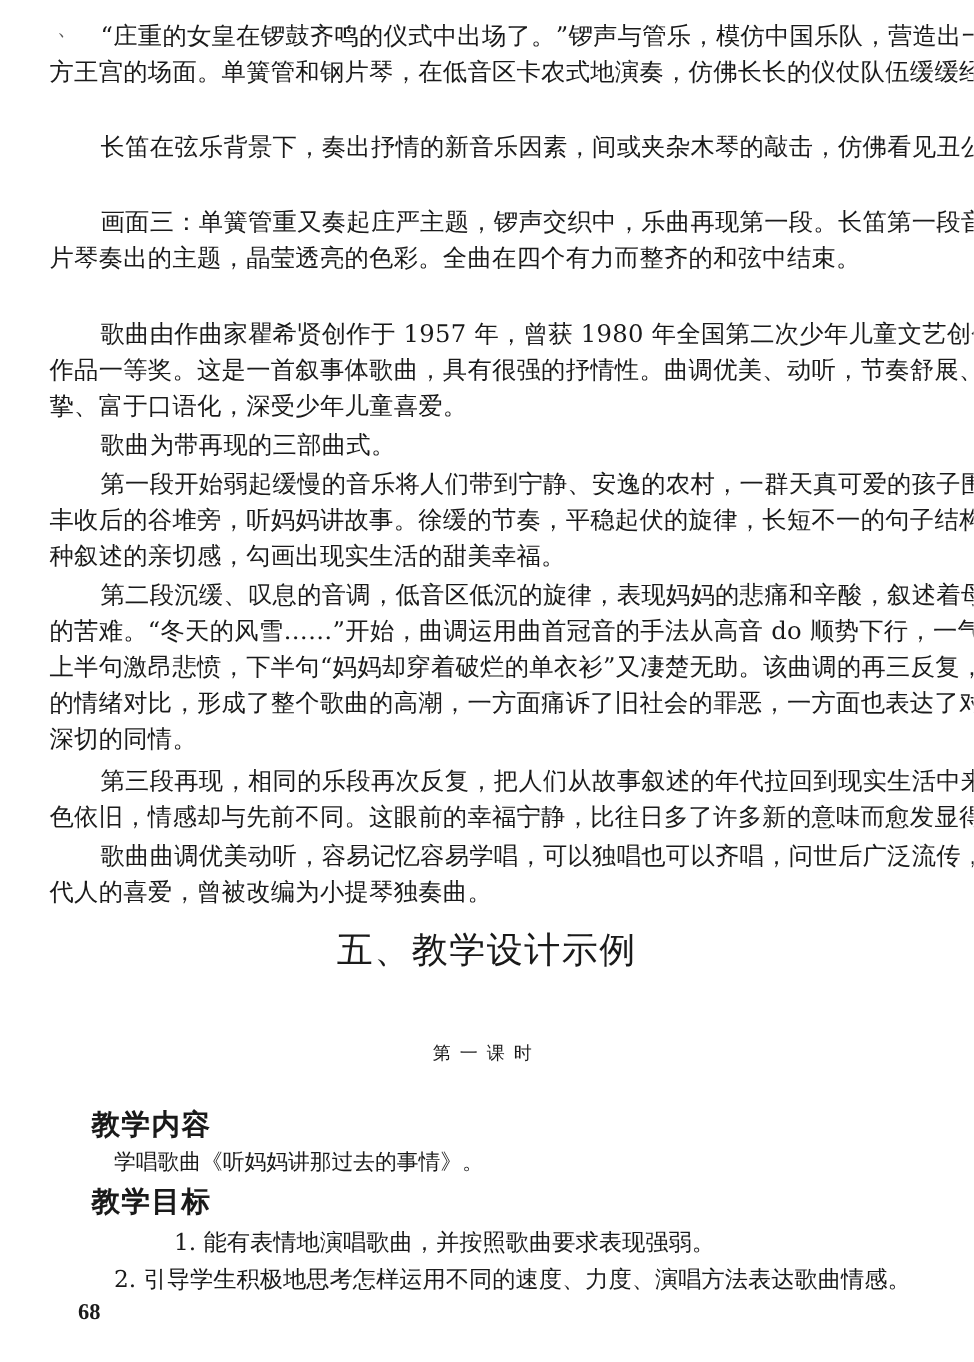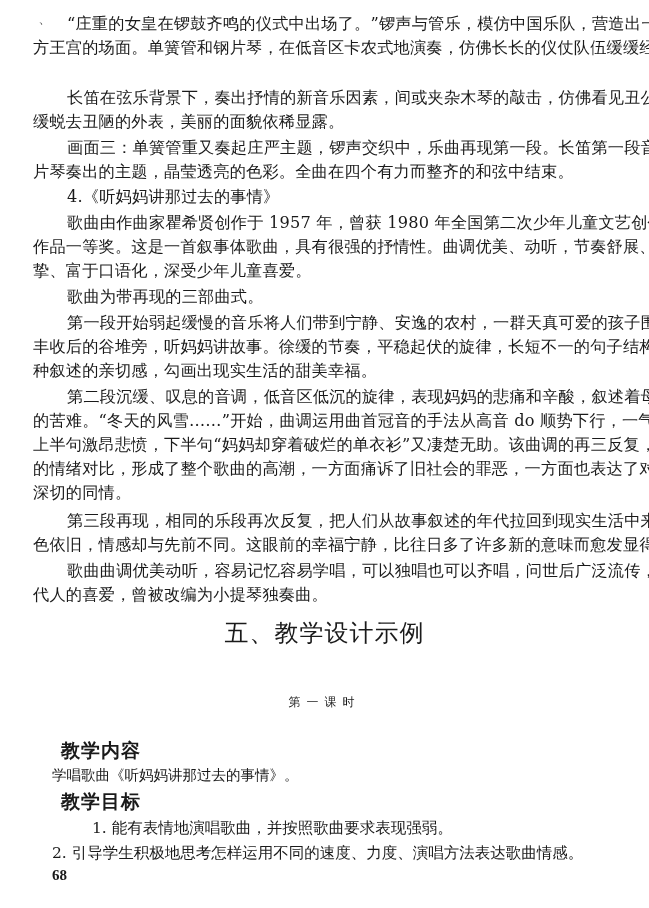--- a/index.html
+++ b/index.html
@@ -24,43 +24,41 @@
     }
     .lesson-title {
       position: absolute; left: 0; width: 649px; top: 690px;
       text-align: center; font-size: 12px; line-height: 24px; letter-spacing: 6px;
     }
     .heading {
       position: absolute; left: 61px; font-family: Liberation Sans, sans-serif;
       font-weight: bold; font-size: 19px; line-height: 26px; letter-spacing: 1px;
     }
     .small {
-      position: absolute; left: 52px; font-size: 14.5px; line-height: 22px; white-space: nowrap;
+      position: absolute; left: 76px; font-size: 14.5px; line-height: 22px; white-space: nowrap;
     }
     .page-number {
       position: absolute; left: 52px; top: 867px; font-size: 15px; font-weight: bold;
       font-family: "Liberation Serif", serif;
     }
   </style>
 </head>
 <body>
 
 <div class="page">
   <span class="mark">、</span>
 
   <div class="line indent" style="top:12px">“庄重的女皇在锣鼓齐鸣的仪式中出场了。”锣声与管乐，模仿中国乐队，营造出一幅东</div>
   <div class="line" style="top:36px">方王宫的场面。单簧管和钢片琴，在低音区卡农式地演奏，仿佛长长的仪仗队伍缓缓经过，场</div>
 
   <div class="line indent" style="top:86px">长笛在弦乐背景下，奏出抒情的新音乐因素，间或夹杂木琴的敲击，仿佛看见丑公主缓</div>
-  <div class="line last" style="top:110px">缓蜕去丑陋的外表，美丽的面貌依稀显露。</div>
 
   <div class="line indent" style="top:136px">画面三：单簧管重又奏起庄严主题，锣声交织中，乐曲再现第一段。长笛第一段音乐，钢</div>
   <div class="line last" style="top:160px">片琴奏出的主题，晶莹透亮的色彩。全曲在四个有力而整齐的和弦中结束。</div>
 
-  <div class="line indent last" style="top:185px">4.《听妈妈讲那过去的事情》</div>
 
   <div class="line indent" style="top:211px">歌曲由作曲家瞿希贤创作于 1957 年，曾获 1980 年全国第二次少年儿童文艺创作音乐</div>
   <div class="line" style="top:235px">作品一等奖。这是一首叙事体歌曲，具有很强的抒情性。曲调优美、动听，节奏舒展、感情真</div>
   <div class="line indent last" style="top:285px">歌曲为带再现的三部曲式。</div>
 
   <div class="line last" style="top:259px">挚、富于口语化，深受少年儿童喜爱。</div>
 
   <div class="line indent" style="top:311px">第一段开始弱起缓慢的音乐将人们带到宁静、安逸的农村，一群天真可爱的孩子围坐在</div>
   <div class="line" style="top:335px">丰收后的谷堆旁，听妈妈讲故事。徐缓的节奏，平稳起伏的旋律，长短不一的句子结构，有一</div>
   <div class="line last" style="top:359px">种叙述的亲切感，勾画出现实生活的甜美幸福。</div>

